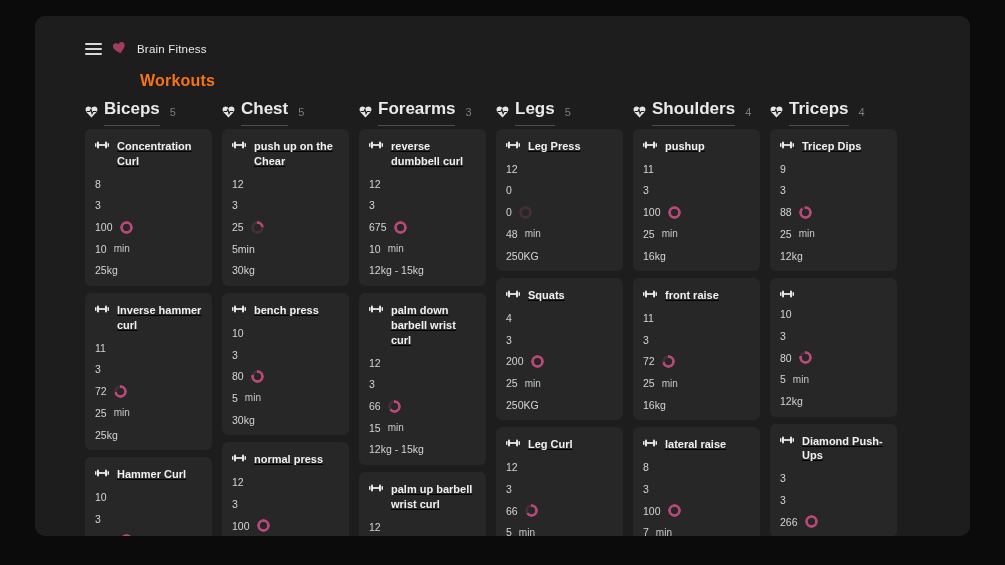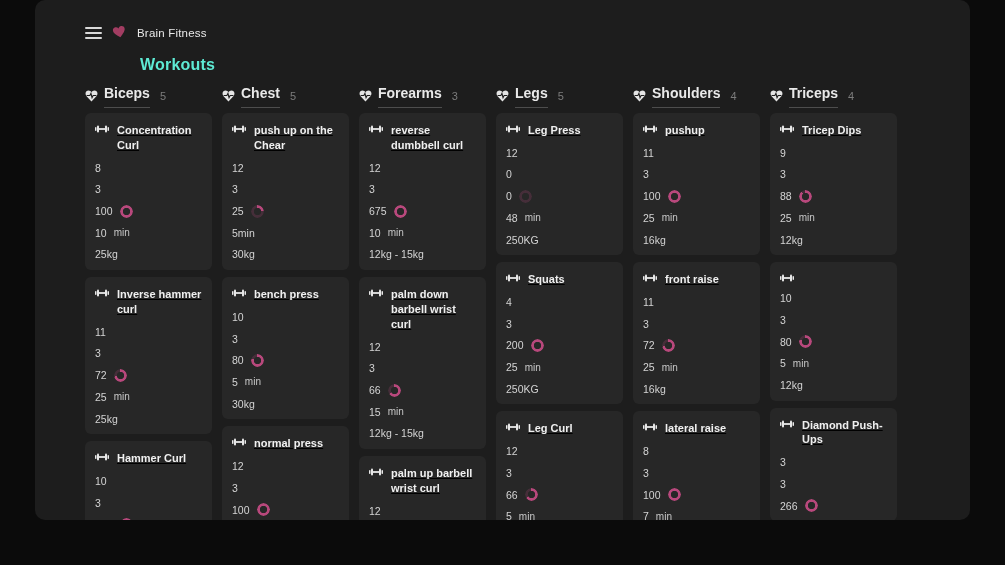--- a/index.html
+++ b/index.html
@@ -3,37 +3,37 @@
 <meta charset="utf-8">
 <style>
   html,body{margin:0;padding:0;}
   body{
     width:1005px;height:565px;overflow:hidden;
     background:#0b0b0b;
     font-family:"Liberation Sans", sans-serif;
     -webkit-font-smoothing:antialiased;
   }
   .window{
-    position:absolute;left:35px;top:0;width:935px;height:520px;
+    position:absolute;left:35px;top:16px;width:935px;height:520px;
     background:#1d1d1d;border-radius:10px;overflow:hidden;
   }
   
   .appbar{display:flex;align-items:center;gap:11px;margin:26px 0 0 50px;}
   .hamburger{width:17px;display:flex;flex-direction:column;gap:3px;cursor:pointer;}
   .hamburger span{display:block;height:2px;background:#d9d9d9;border-radius:1px;}
   .logo{font-size:12px;line-height:1;transform:rotate(-12deg);}
   .app-title{font-size:11.5px;color:#e8e8e8;letter-spacing:.2px;}
   
-  .page-title{margin:16px 0 0 105px;font-size:16px;font-weight:700;color:#5eead4;letter-spacing:.2px;}
+  .page-title{margin:16px 0 0 105px;font-size:16px;font-weight:700;color:#f97316;letter-spacing:.2px;}
   
   .board{display:flex;gap:10px;margin:14px 0 0 50px;align-items:flex-start;}
   .col{width:127px;flex:0 0 127px;display:flex;flex-direction:column;}
   .col-head{display:flex;align-items:center;gap:6px;height:16px;margin-bottom:9px;}
   .col-head .hp-icon{flex:0 0 auto;display:flex;}
-  .col-name{font-size:14px;font-weight:700;color:#e9e9e9;border-bottom:1px solid #4d4d4d;padding-bottom:6px;}
+  .col-name{font-size:17px;font-weight:700;color:#e9e9e9;border-bottom:1px solid #4d4d4d;padding-bottom:6px;}
   .col-count{font-size:11px;color:#7c7c7c;margin-left:4px;}
   .card{
     background:#272727;border-radius:6px;padding:10px 10px 9px 10px;
     margin-bottom:7px;cursor:pointer;
   }
   .card-title{display:flex;gap:8px;align-items:flex-start;margin-bottom:6px;text-decoration:underline;}
   .card-title .db-icon{flex:0 0 auto;margin-top:1px;display:flex;}
   .card-title .t{font-size:11px;font-weight:700;color:#f0f0f0;line-height:1.35;}
   .stat{font-size:10.5px;color:#d4d4d4;margin-top:9px;line-height:1.2;display:flex;align-items:center;}
   .stat.pct .ring{margin-left:7px;}

